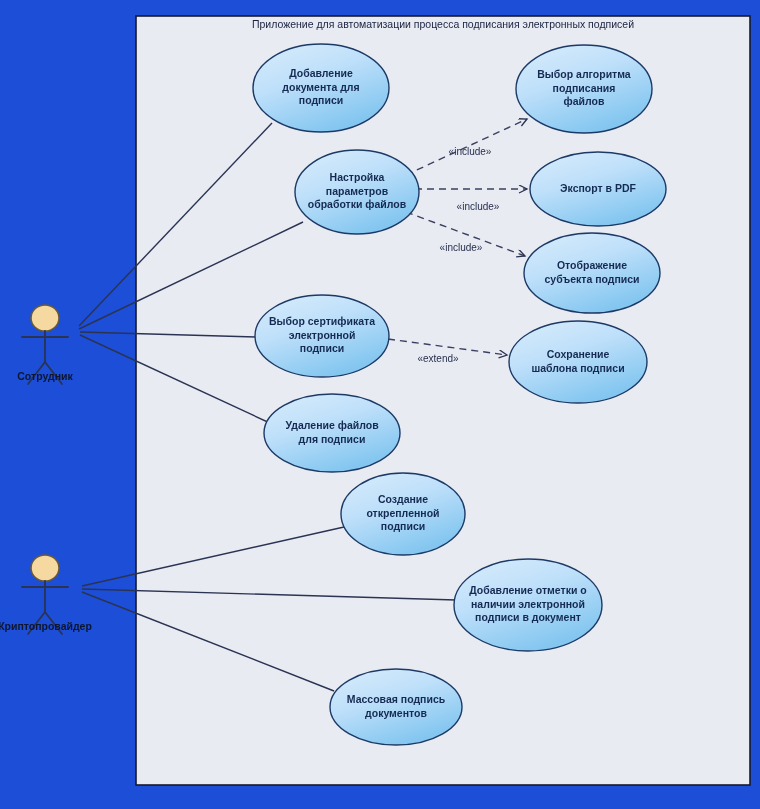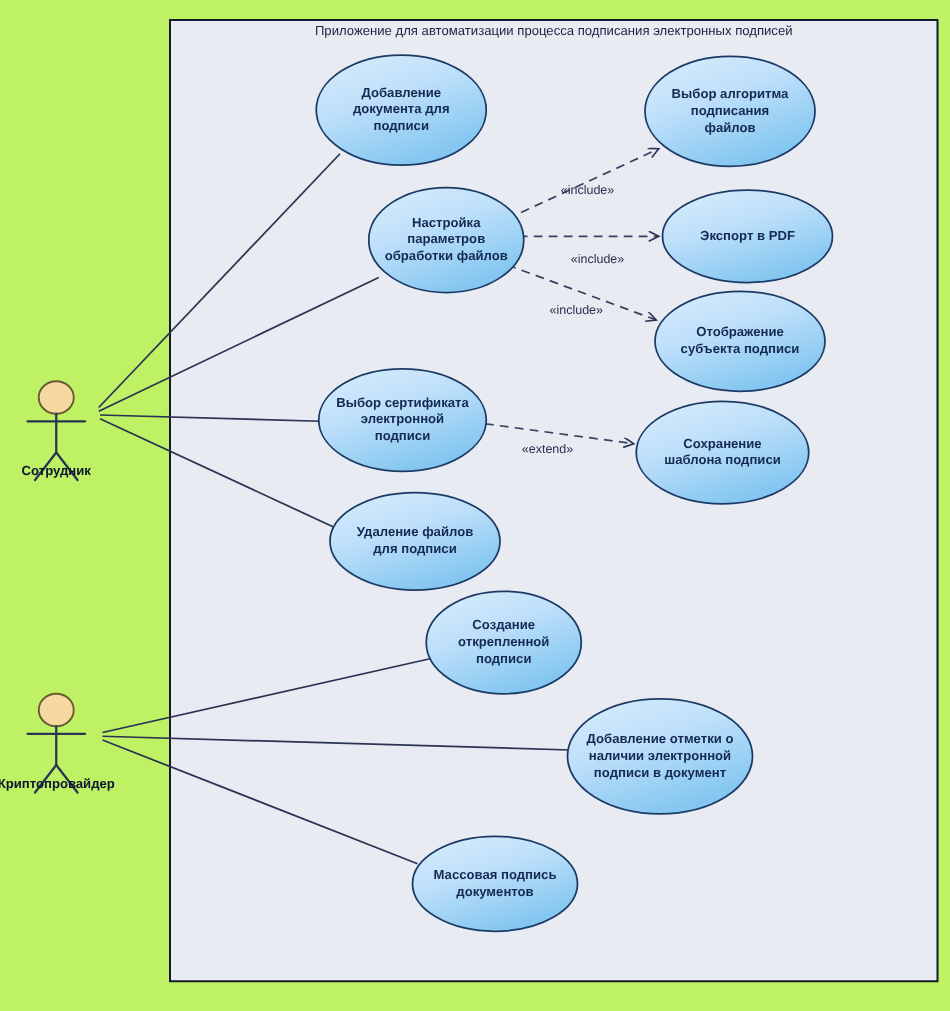--- a/index.html
+++ b/index.html
@@ -4,21 +4,21 @@
 <style>
   html, body {
     margin: 0;
     padding: 0;
     background: #b9c2dc;
   }
   #page {
     position: relative;
     width: 760px;
     height: 809px;
-    background: #bef264;
+    background: #1d4ed8;
     overflow: hidden;
     font-family: "Liberation Sans", sans-serif;
   }
   svg#diagram {
     position: absolute;
     top: 0; left: 0;
     width: 760px;
     height: 809px;
     display: block;
   }

